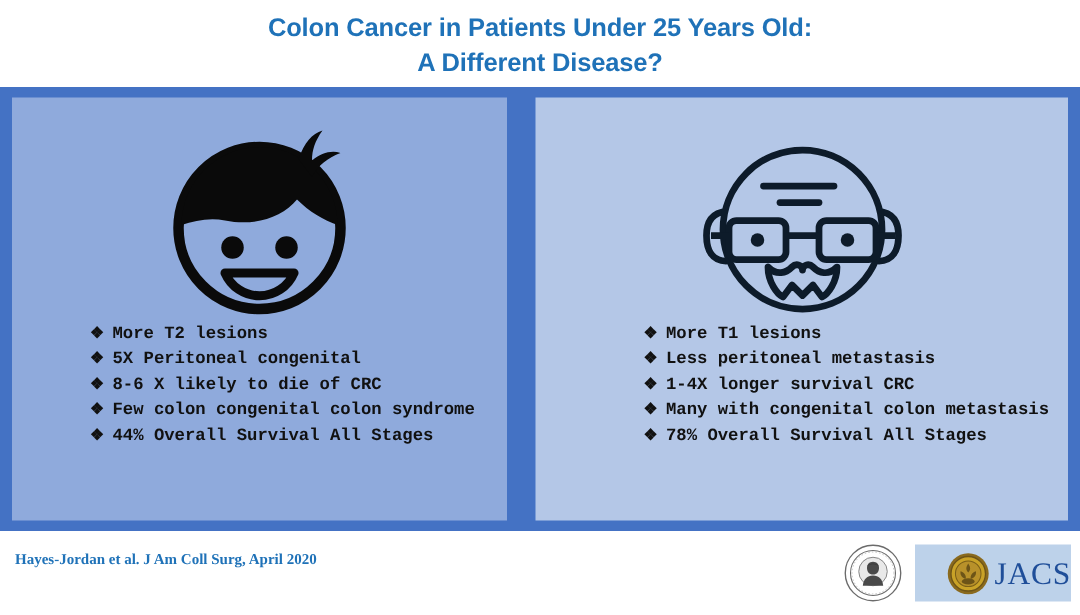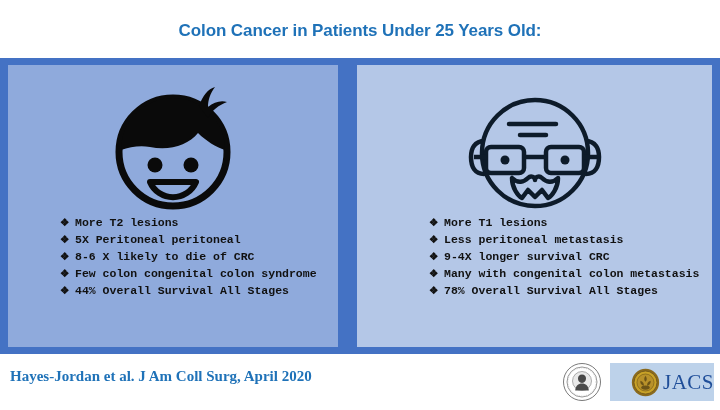--- a/index.html
+++ b/index.html
@@ -112,21 +112,21 @@
     width: 720px;
     height: 56px;
     background: #ffffff;
   }
   #citation {
     position: absolute;
     left: 10px;
     top: 14px;
     font-family: "Liberation Serif", serif;
     font-weight: bold;
-    font-size: 15px;
+    font-size: 10px;
     color: #1F72B8;
     white-space: nowrap;
   }
   #logo-strip {
     position: absolute;
     right: 6px;
     top: 6px;
     height: 44px;
     display: flex;
     align-items: center;
@@ -151,20 +151,21 @@
     font-size: 21px;
     color: #1F4E99;
     letter-spacing: 0.5px;
   }
 </style>
 </head>
 <body>
 
 <div id="title-block">
   <div class="title-line">Colon Cancer in Patients Under 25 Years Old:</div>
+  <div class="title-line">A Different Disease?</div>
 </div>
 
 <div id="comparison-frame">
 
   <div class="panel" id="panel-pediatric">
     <div class="panel-figure">
       <svg width="150" height="135" viewBox="0 0 150 135">
 
         <circle cx="75" cy="75" r="54" fill="#8FAADC" stroke="#0a0a0a" stroke-width="7"></circle>
 
@@ -178,21 +179,21 @@
         <path d="M 52 105 A 25 25 0 0 0 98 105 Z" fill="#8FAADC" stroke="#0a0a0a" stroke-width="6" stroke-linejoin="round"></path>
       </svg>
     </div>
     <ul class="bullet-list">
       <li>
         <span class="bullet-mark">❖</span>
         <span class="bullet-text">More T2 lesions</span>
       </li>
       <li>
         <span class="bullet-mark">❖</span>
-        <span class="bullet-text">5X Peritoneal peritoneal</span>
+        <span class="bullet-text">5X Peritoneal congenital</span>
       </li>
       <li>
         <span class="bullet-mark">❖</span>
         <span class="bullet-text">8-6 X likely to die of CRC</span>
       </li>
       <li>
         <span class="bullet-mark">❖</span>
         <span class="bullet-text">Few colon congenital colon syndrome</span>
       </li>
       <li>
@@ -230,21 +231,21 @@
       <li>
         <span class="bullet-mark">❖</span>
         <span class="bullet-text">More T1 lesions</span>
       </li>
       <li>
         <span class="bullet-mark">❖</span>
         <span class="bullet-text">Less peritoneal metastasis</span>
       </li>
       <li>
         <span class="bullet-mark">❖</span>
-        <span class="bullet-text">9-4X longer survival CRC</span>
+        <span class="bullet-text">1-4X longer survival CRC</span>
       </li>
       <li>
         <span class="bullet-mark">❖</span>
         <span class="bullet-text">Many with congenital colon metastasis</span>
       </li>
       <li>
         <span class="bullet-mark">❖</span>
         <span class="bullet-text">78% Overall Survival All Stages</span>
       </li>
     </ul>

